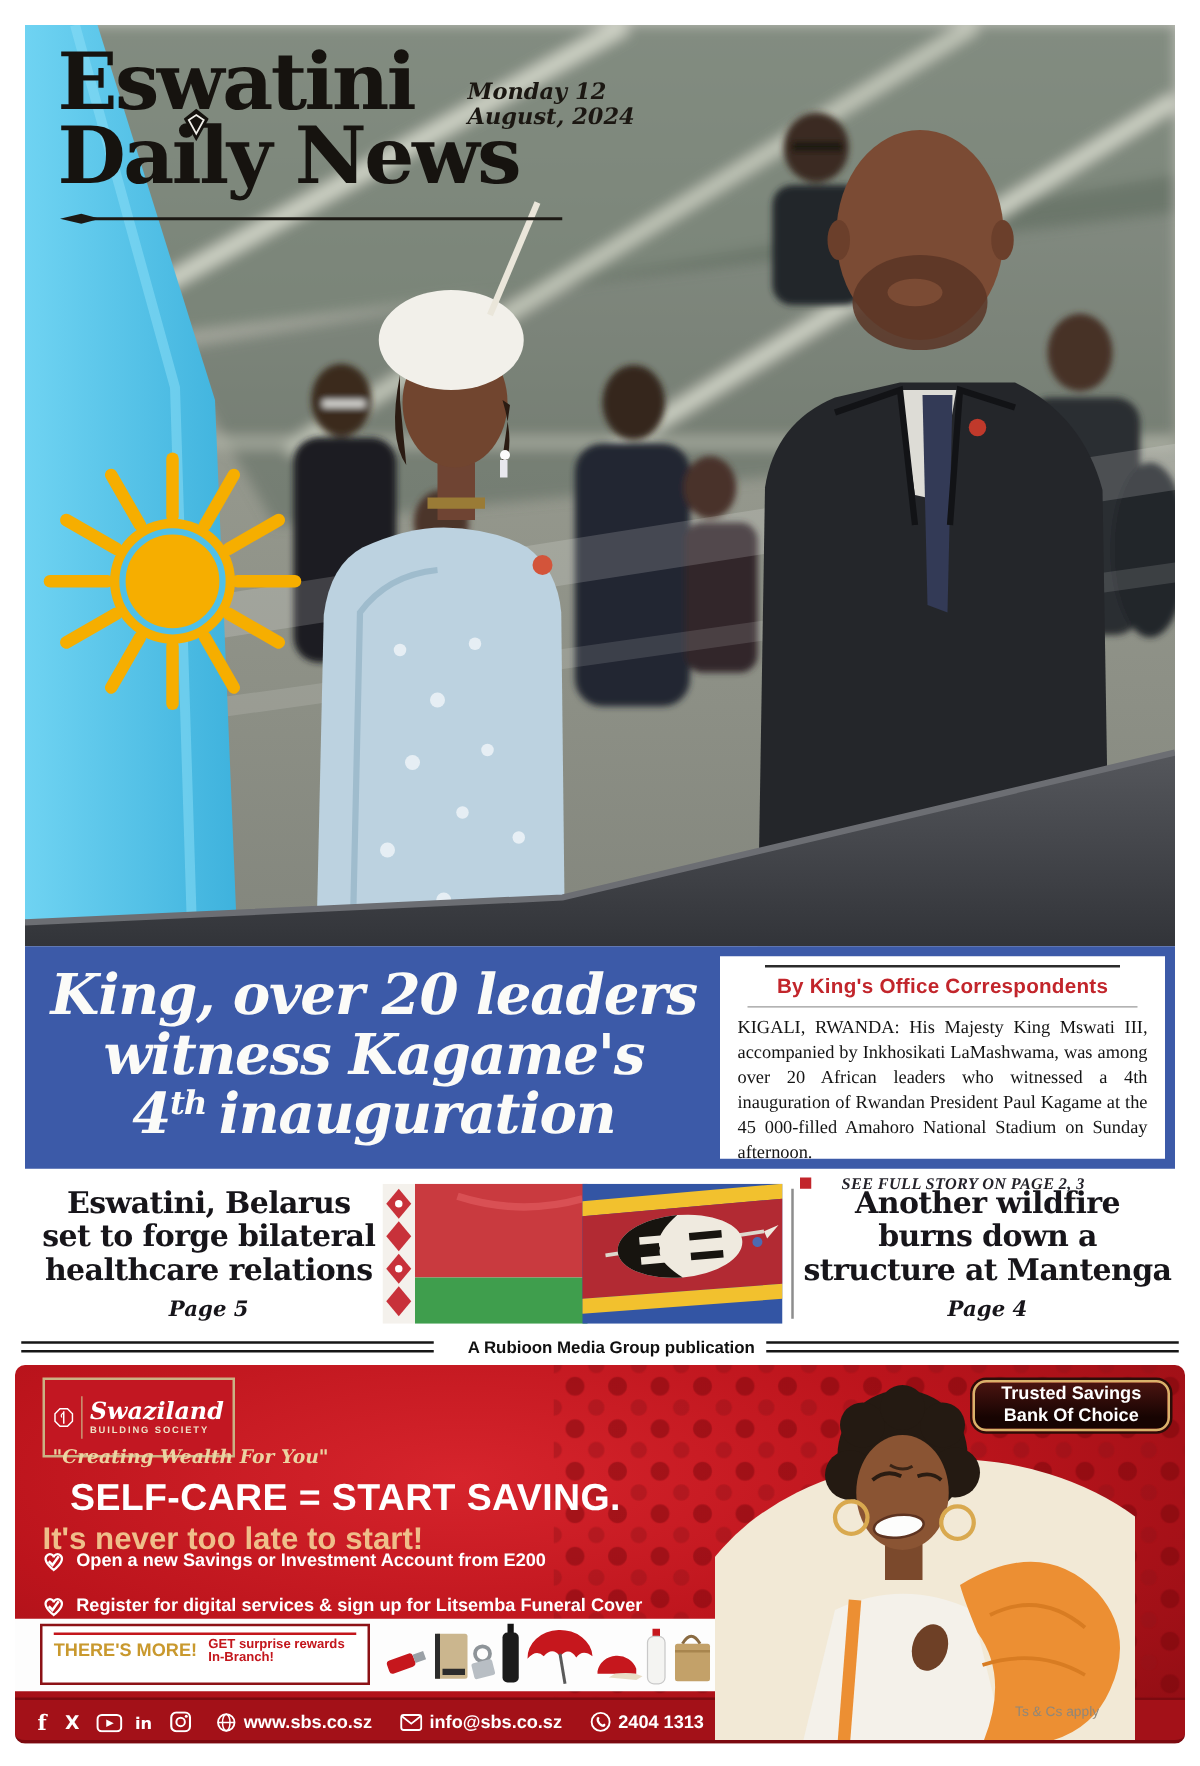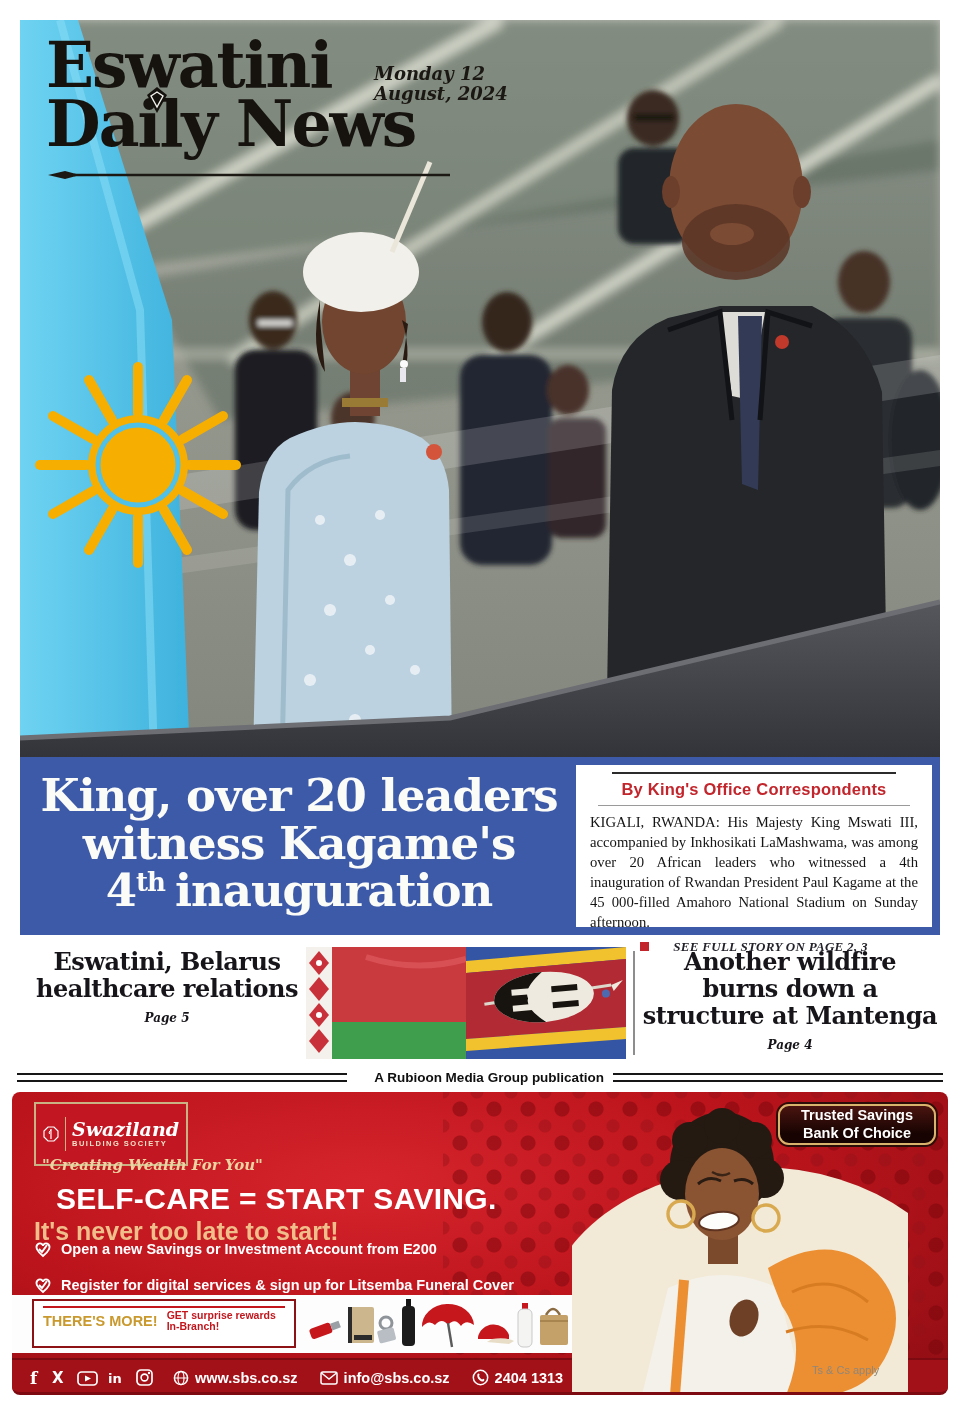--- a/index.html
+++ b/index.html
@@ -16,41 +16,41 @@
             letter-spacing:-2px;color:#16130f;}
   .mh-date{position:absolute;left:374px;top:64px;font-family:"DejaVu Serif",serif;font-style:italic;
            font-weight:700;font-size:18px;line-height:1.12;color:#1b1712;}
   .mh-rule{position:absolute;left:48px;top:170px;width:402px;height:10px;}
   .mh-crest{position:absolute;left:147px;top:87px;width:20px;height:26px;z-index:3;}
 
   
   .band-blue{position:absolute;left:20px;top:757px;width:920px;height:178px;background:#3c5aa8;}
   .lead-headline{position:absolute;left:0;top:15px;width:558px;text-align:center;
                  font-family:"DejaVu Serif",serif;font-weight:900;color:#fbfbf8;
-                 font-size:45px;line-height:1.06;letter-spacing:-1px;}
+                 font-size:45px;line-height:1.06;letter-spacing:-1px;font-style:italic;}
   .lead-headline .sup{font-size:26px;position:relative;top:-15px;}
   .lead-headline .l3r{margin-left:10px;}
   .info-box{position:absolute;left:556px;top:8px;width:356px;height:162px;background:#fff;
             padding:5px 14px 0;box-sizing:border-box;}
   .ib-topline{border-top:2px solid #2b2b2b;margin:2px 22px 6px;}
   .ib-head{color:#c2252b;font-weight:700;font-size:16.5px;text-align:center;letter-spacing:.2px;}
   .ib-midline{border-top:1px solid #9a9a9a;margin:6px 8px 7px;}
   .ib-body{font-family:"Liberation Serif",serif;font-size:14.7px;line-height:1.36;
            text-align:justify;color:#141414;}
   .ib-more{display:flex;justify-content:center;align-items:center;gap:24px;margin-top:6px;}
   .ib-sq{width:9px;height:9px;background:#c2252b;flex:0 0 auto;}
   .ib-more span{font-family:"Liberation Serif",serif;font-style:italic;font-weight:700;
                 font-size:13px;color:#24222a;letter-spacing:.3px;}
 
   
   .teaser{position:absolute;top:948px;text-align:center;font-family:"DejaVu Serif",serif;color:#17151a;}
   .teaser-l{left:26px;width:282px;}
   .teaser-r{left:642px;width:296px;}
   .ts-h{font-weight:900;font-size:24px;line-height:1.13;letter-spacing:-.5px;}
-  .ts-p{margin-top:9px;font-weight:700;font-style:italic;font-size:12px;}
+  .ts-p{margin-top:9px;font-weight:700;font-style:italic;font-size:17px;}
   .flags{position:absolute;left:306px;top:947px;width:320px;height:112px;}
   .divider{position:absolute;left:633px;top:951px;width:2px;height:104px;background:#8d8d8d;}
 
   
   .pubrow{position:absolute;left:20px;top:1066px;width:920px;height:22px;display:flex;
           align-items:center;justify-content:center;gap:9px;}
   .pr-rule{flex:0 0 330px;height:9px;border-top:2px solid #161616;border-bottom:2px solid #161616;
            box-sizing:border-box;}
   .pr-bar{width:2px;height:18px;background:#1d1d1d;}
   .pr-text{font-weight:700;font-size:13.5px;color:#101010;white-space:nowrap;}
@@ -267,20 +267,21 @@
       <div class="ib-more">
         <span class="ib-sq"></span>
         <span>SEE FULL STORY ON PAGE 2, 3</span>
       </div>
     </div>
   </div>
 
   <div class="teaser teaser-l">
     <div class="ts-h">
       <div>Eswatini, Belarus</div>
+      <div>set to forge bilateral</div>
       <div>healthcare relations</div>
     </div>
     <div class="ts-p">Page 5</div>
   </div>
 
   <div class="flags">
     <svg viewBox="0 0 320 112" preserveAspectRatio="none">
       <rect x="0" y="0" width="26" height="112" fill="#f4f1ec"></rect>
       <g fill="#c8313a">
         <polygon points="13,4 23,16 13,28 3,16"></polygon>

